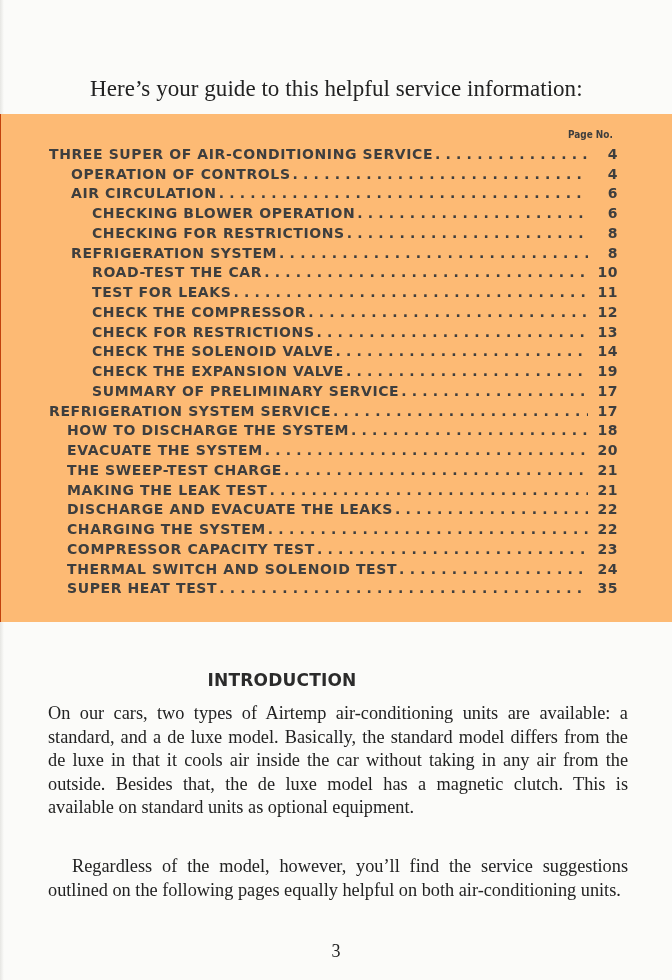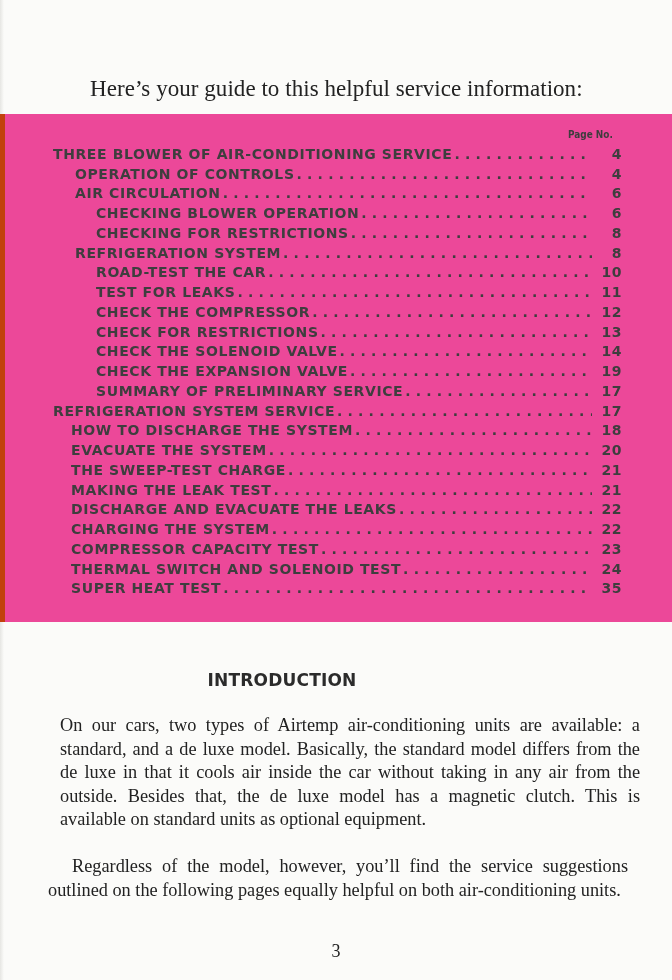--- a/index.html
+++ b/index.html
@@ -13,22 +13,22 @@
   .left-edge {
     position: absolute; left: 0; top: 0; width: 4px; height: 980px;
     background: linear-gradient(to right, #e6e6e3, #fbfbf9);
   }
   .guide-intro {
     position: absolute; left: 90px; top: 76px;
     font-size: 23px; letter-spacing: 0.05px; color: #222;
   }
   .toc-box {
     position: absolute; left: 0; top: 114px; width: 672px; height: 508px;
-    background: #ec4899;
-    border-left: 5px solid #c2410c;
+    background: #fdba74;
+    border-left: 1px solid #c2410c;
     box-sizing: border-box;
   }
   .toc-header {
     position: absolute; right: 59px; top: 14px;
     font-family: "DejaVu Sans", sans-serif; font-weight: bold;
     font-size: 10.5px; color: #3d3d3d; transform: scaleX(0.85); transform-origin: right center;
   }
   .toc-list { position: absolute; left: 0; top: 30px; width: 672px; }
   .toc-row {
     position: relative; height: 19.75px;
@@ -76,21 +76,21 @@
 
 <div class="left-edge"></div>
 
 <div class="guide-intro">Here’s your guide to this helpful service information:</div>
 
 <div class="toc-box">
   <div class="toc-header">Page No.</div>
   <div class="toc-list" id="toc-list">
       <div class="toc-row lvl0">
         <div class="title-wrap">
-          <span class="label">THREE BLOWER OF AIR-CONDITIONING SERVICE</span>
+          <span class="label">THREE SUPER OF AIR-CONDITIONING SERVICE</span>
           <span class="leader"></span>
         </div>
         <span class="page">4</span>
       </div>
       <div class="toc-row lvl1">
         <div class="title-wrap">
           <span class="label">OPERATION OF CONTROLS</span>
           <span class="leader"></span>
         </div>
         <span class="page">4</span>
@@ -239,16 +239,16 @@
         <div class="title-wrap">
           <span class="label">SUPER HEAT TEST</span>
           <span class="leader"></span>
         </div>
         <span class="page">35</span>
       </div>
     </div>
 </div>
 
 <div class="intro-heading">INTRODUCTION</div>
-<p class="para para1" style="margin:12px">On our cars, two types of Airtemp air-conditioning units are availa­ble: a standard, and a de luxe model. Basically, the standard model differs from the de luxe in that it cools air inside the car without taking in any air from the outside. Besides that, the de luxe model has a magnetic clutch. This is available on standard units as optional equipment.</p>
+<p class="para para1" style="margin:0">On our cars, two types of Airtemp air-conditioning units are availa­ble: a standard, and a de luxe model. Basically, the standard model differs from the de luxe in that it cools air inside the car without taking in any air from the outside. Besides that, the de luxe model has a magnetic clutch. This is available on standard units as optional equipment.</p>
 <p class="para para2" style="margin:0">Regardless of the model, however, you’ll find the service sugges­tions outlined on the following pages equally helpful on both air-conditioning units.</p>
 
 <div class="page-number">3</div>
 
 </body></html>

